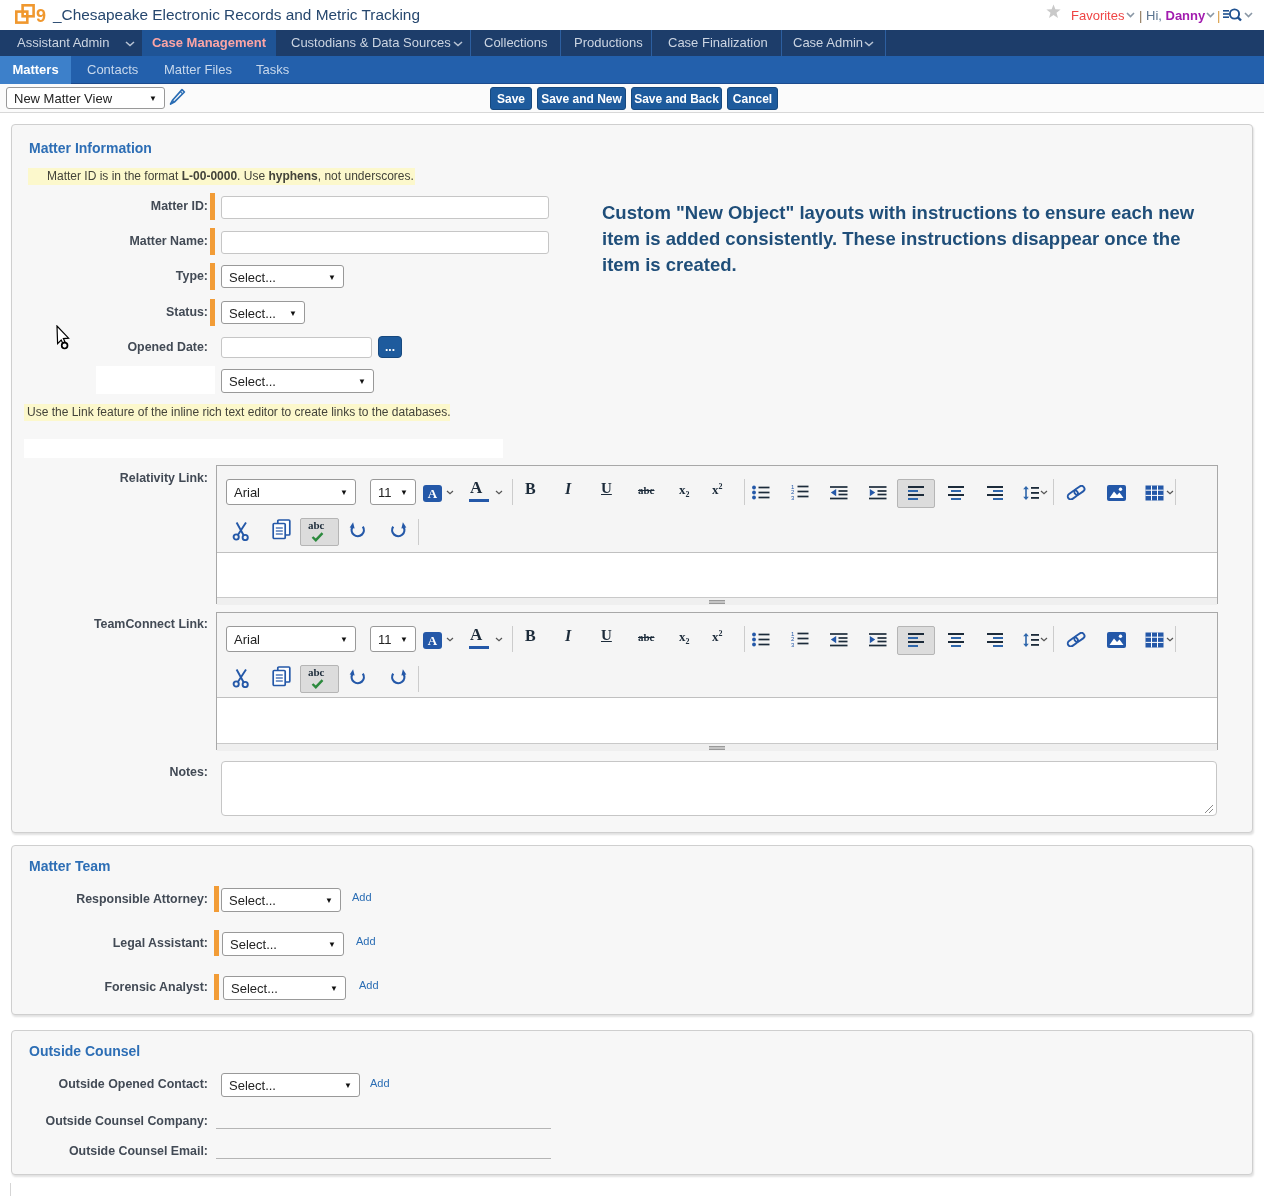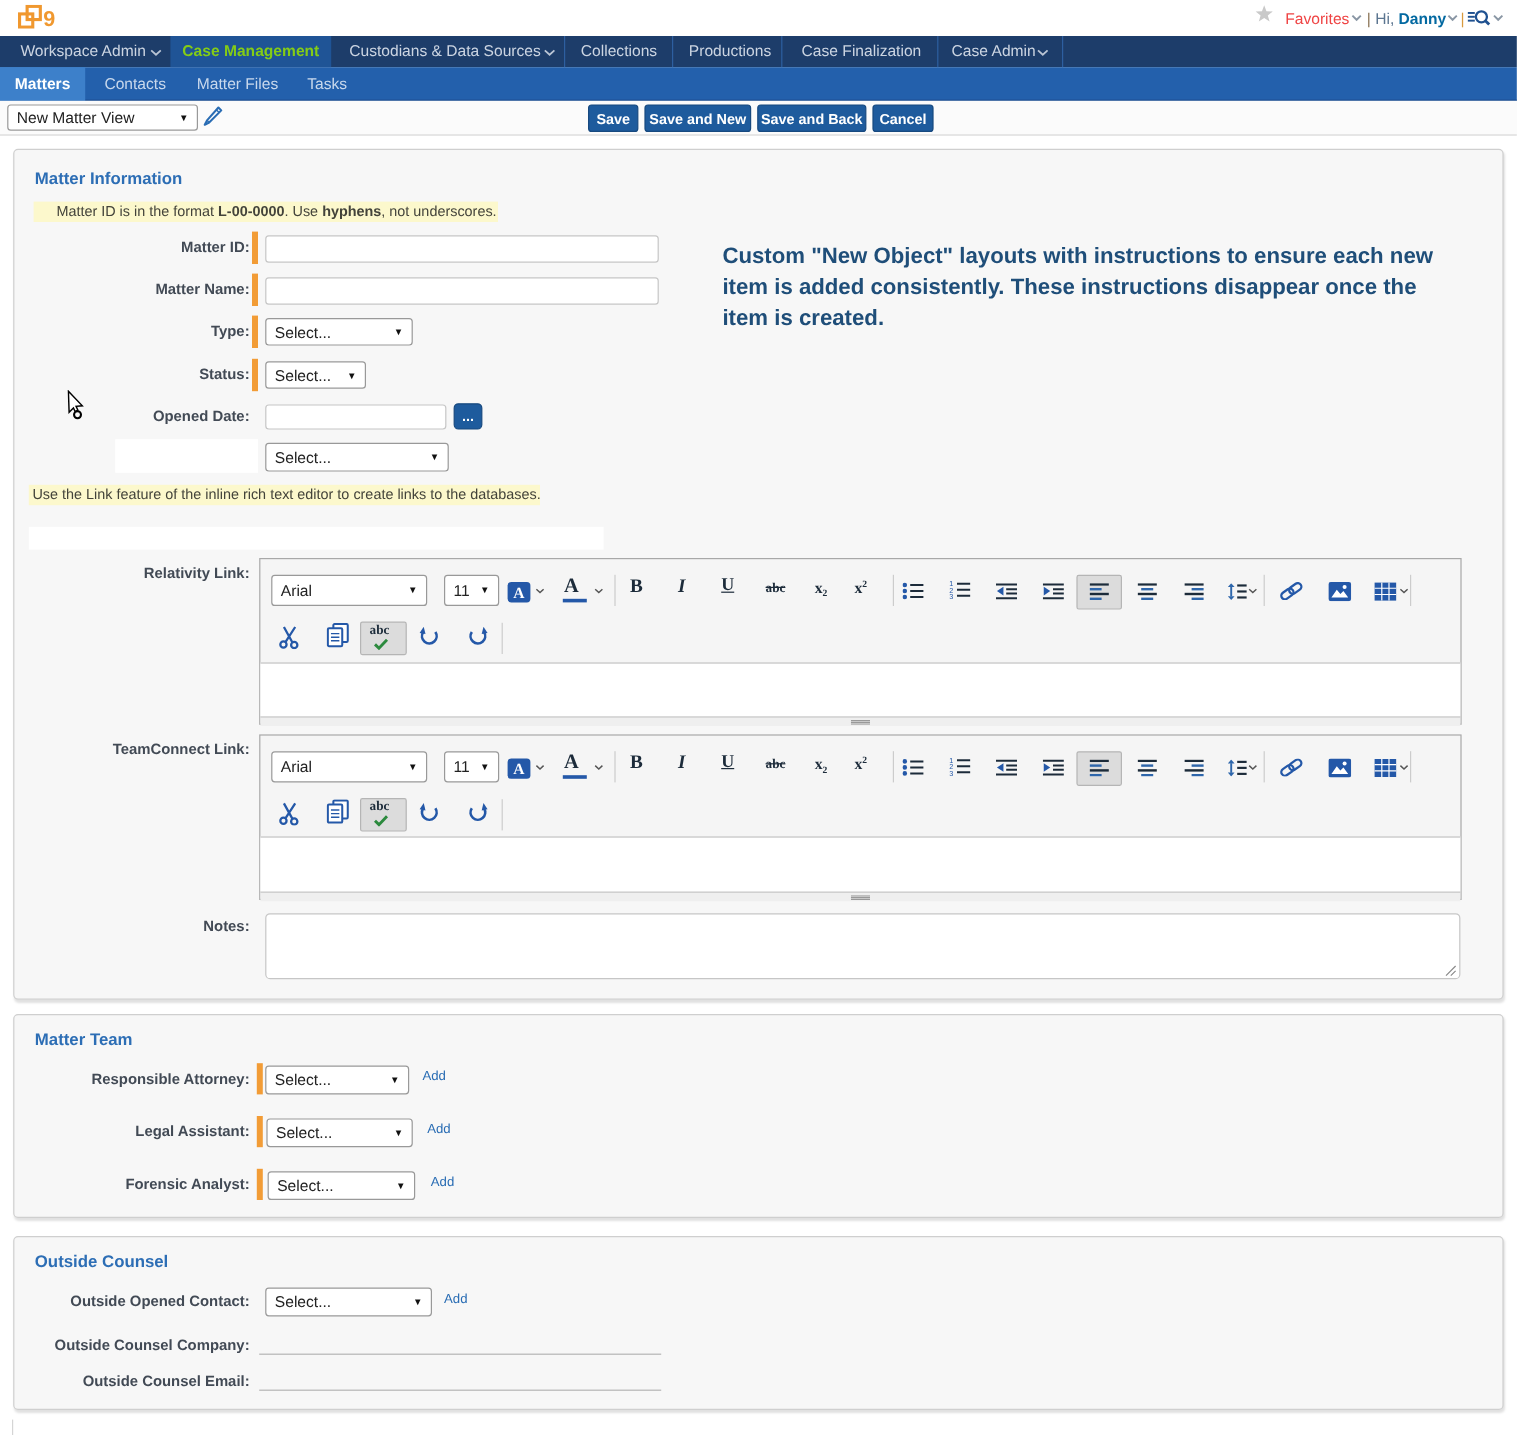--- a/index.html
+++ b/index.html
@@ -9,21 +9,21 @@
 
 
 #hdr { position:absolute; left:0; top:0; width:1264px; height:30px; background:#fff; }
 #hdr .title { position:absolute; left:53px; top:6px; font-size:15.4px; color:#26476e; white-space:nowrap; }
 #hdr .nine { position:absolute; left:36px; top:6px; font-size:18px; font-weight:bold; color:#f0982f; }
 
 
 #nav1 { position:absolute; left:0; top:30px; width:1264px; height:26px; background:#1d3d6a; font-size:13px; }
 #nav1 .dv { position:absolute; top:0; width:1px; height:26px; background:#2d5fa0; }
 #nav1 .it { position:absolute; top:0; height:26px; line-height:26px; color:#ccd5e2; white-space:nowrap; }
-#nav1 .active { background:#1f5496; color:#84cc16; font-weight:bold; text-align:center; }
+#nav1 .active { background:#1f5496; color:#fca5a5; font-weight:bold; text-align:center; }
 #nav2 { position:absolute; left:0; top:56px; width:1264px; height:28px; background:#2360ac; border-bottom:1px solid #1c4b8e; font-size:13px; }
 #nav2 .it { position:absolute; top:0; height:28px; line-height:28px; color:#c8d8ec; white-space:nowrap; }
 #nav2 .active { background:#3d80ca; color:#fff; font-weight:bold; text-align:center; }
 
 
 #tbar { position:absolute; left:0; top:84px; width:1264px; height:29px; background:#fbfbfb; border-bottom:1px solid #d8d8d8; }
 .selbox { position:absolute; background:#fff; border:1px solid #999; border-radius:3px; font-size:13px; color:#222; }
 .selbox .txt { position:absolute; left:7px; top:50%; transform:translateY(-50%); white-space:nowrap; }
 .selbox .arr { position:absolute; right:7px; top:50%; transform:translateY(-50%); font-size:8px; color:#111; }
 .btn { position:absolute; top:87px; height:23px; line-height:22px; background:#1e5b9d; border:1px solid #17497f; border-radius:3px; color:#fff; font-size:12px; font-weight:bold; text-align:center; }
@@ -51,48 +51,49 @@
 </head>
 <body>
 <div id="page">
 
 <div id="hdr">
   <svg class="abs" style="left:15px; top:4px;" width="20" height="20" viewBox="0 0 20 20">
     <rect x="7.6" y="1.3" width="11" height="11" fill="none" stroke="#f0982f" stroke-width="2.6"></rect>
     <rect x="1.3" y="7.6" width="11" height="11" fill="none" stroke="#f0982f" stroke-width="2.6"></rect>
   </svg>
   <div class="nine">9</div>
+  <div class="title">_Chesapeake Electronic Records and Metric Tracking</div>
   <svg class="abs" style="left:1046px; top:4px;" width="15" height="15" viewBox="0 0 16 15">
         <path d="M8 0 L10 5.2 L15.6 5.4 L11.2 8.9 L12.8 14.3 L8 11.2 L3.2 14.3 L4.8 8.9 L0.4 5.4 L6 5.2 Z" fill="#c9c9c9"></path>
       </svg>
   <div class="abs" style="left:1071px; top:8px; font-size:13px; color:#ef4444;">Favorites</div>
   <svg class="abs" style="left:1126px; top:12px;" width="9" height="6" viewBox="0 0 9 6">
         <path d="M1 1 L4.5 4.5 L8 1" fill="none" stroke="#8a97a5" stroke-width="1.6"></path>
       </svg>
   <div class="abs" style="left:1139px; top:8px; font-size:13px; color:#8a7355;">|</div>
-  <div class="abs" style="left:1146px; top:8px; font-size:13px; color:#5b7590;">Hi, <b style="color:#0369a1;">Danny</b></div>
+  <div class="abs" style="left:1146px; top:8px; font-size:13px; color:#5b7590;">Hi, <b style="color:#a21caf;">Danny</b></div>
   <svg class="abs" style="left:1206px; top:12px;" width="9" height="6" viewBox="0 0 9 6">
         <path d="M1 1 L4.5 4.5 L8 1" fill="none" stroke="#8a97a5" stroke-width="1.6"></path>
       </svg>
   <div class="abs" style="left:1217px; top:8px; font-size:13px; color:#d89a3e;">|</div>
   <svg class="abs" style="left:1223px; top:7px;" width="20" height="16" viewBox="0 0 20 16">
     <rect x="0" y="3" width="6" height="1.6" fill="#1f5190"></rect>
         <rect x="0" y="6.2" width="6" height="1.6" fill="#1f5190"></rect>
         <rect x="0" y="9.4" width="6" height="1.6" fill="#1f5190"></rect>
     <circle cx="11.5" cy="7" r="4.6" fill="none" stroke="#1f5190" stroke-width="1.9"></circle>
     <line x1="14.8" y1="10.3" x2="18" y2="13.5" stroke="#1f5190" stroke-width="2.4"></line>
   </svg>
   <svg class="abs" style="left:1244px; top:12px;" width="9" height="6" viewBox="0 0 9 6">
         <path d="M1 1 L4.5 4.5 L8 1" fill="none" stroke="#8a97a5" stroke-width="1.6"></path>
       </svg>
 </div>
 </div>
 
 <div id="nav1">
-  <div class="it" style="left:17px;">Workspace Admin</div>
+  <div class="it" style="left:17px;">Assistant Admin</div>
   <svg class="abs" style="left:125px; top:11px;" width="10" height="6" viewBox="0 0 10 6">
       <path d="M1 1 L5 4.6 L9 1" fill="none" stroke="#b9c4d4" stroke-width="1.5"></path>
     </svg>
   <div class="it active" style="left:142px; width:134px;">Case Management</div>
   <div class="it" style="left:291px;">Custodians &amp; Data Sources</div>
   <svg class="abs" style="left:453px; top:11px;" width="10" height="6" viewBox="0 0 10 6">
       <path d="M1 1 L5 4.6 L9 1" fill="none" stroke="#b9c4d4" stroke-width="1.5"></path>
     </svg>
   <div class="it" style="left:484px;">Collections</div>
   <div class="it" style="left:574px;">Productions</div>

